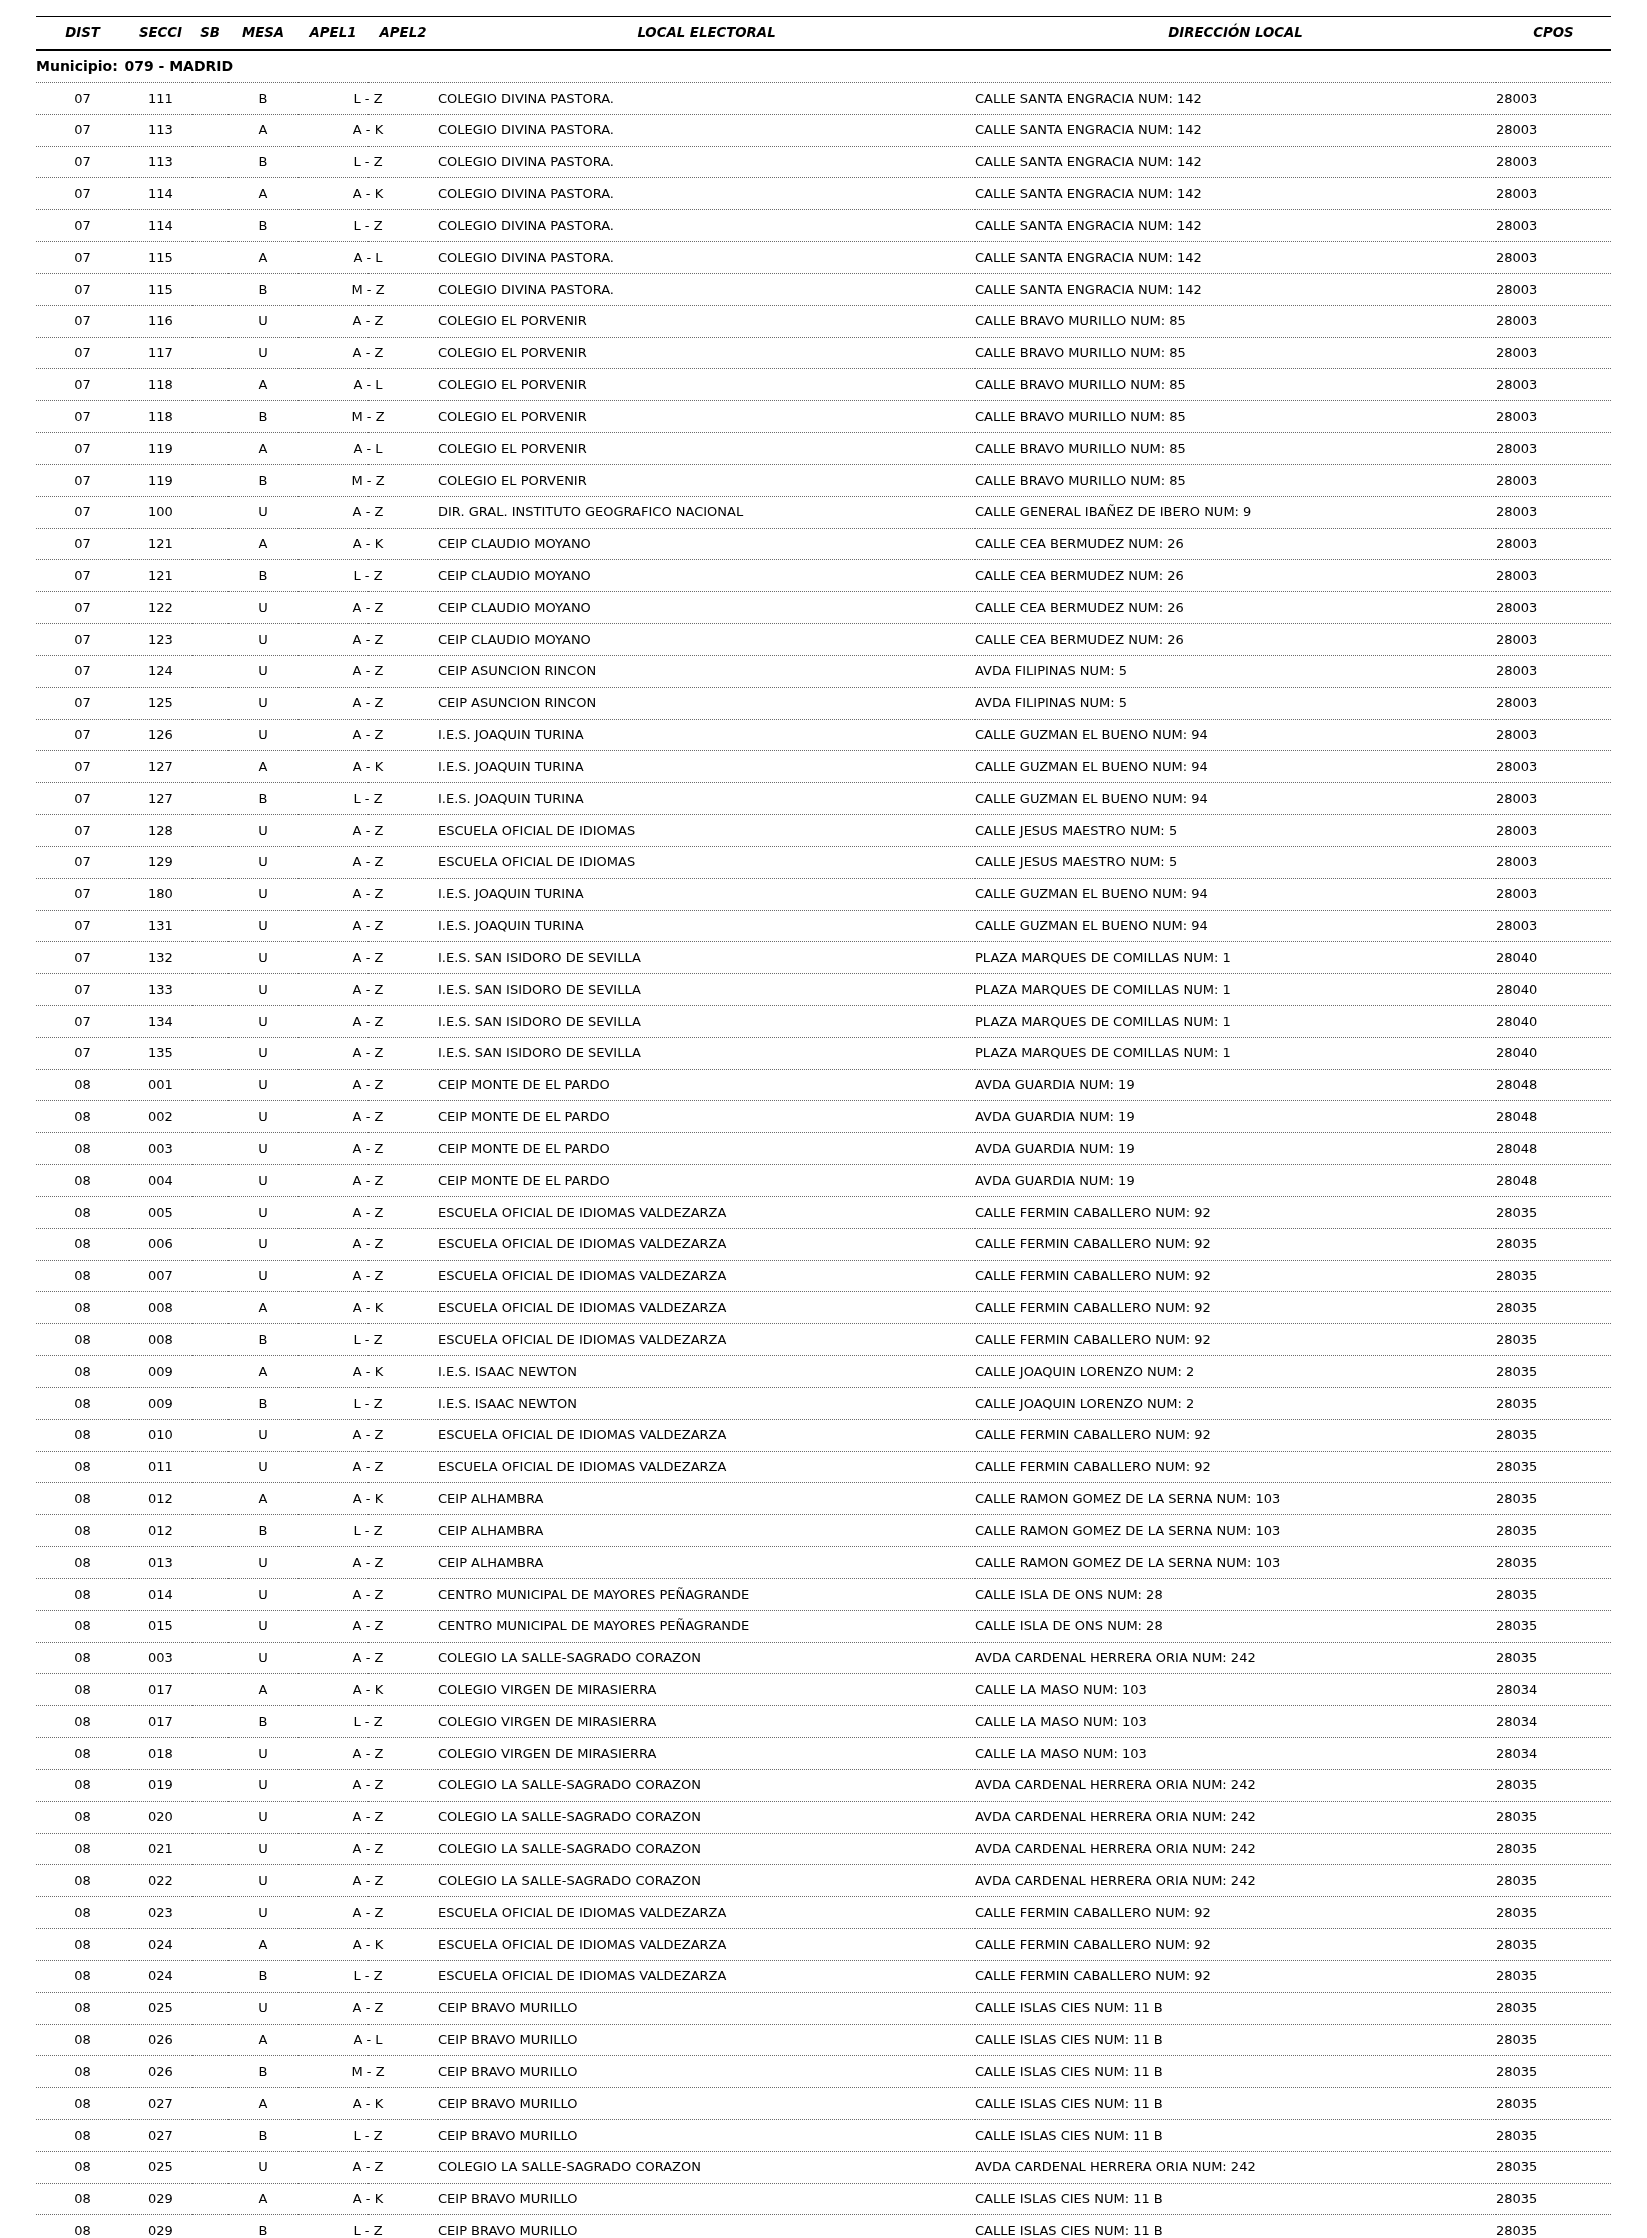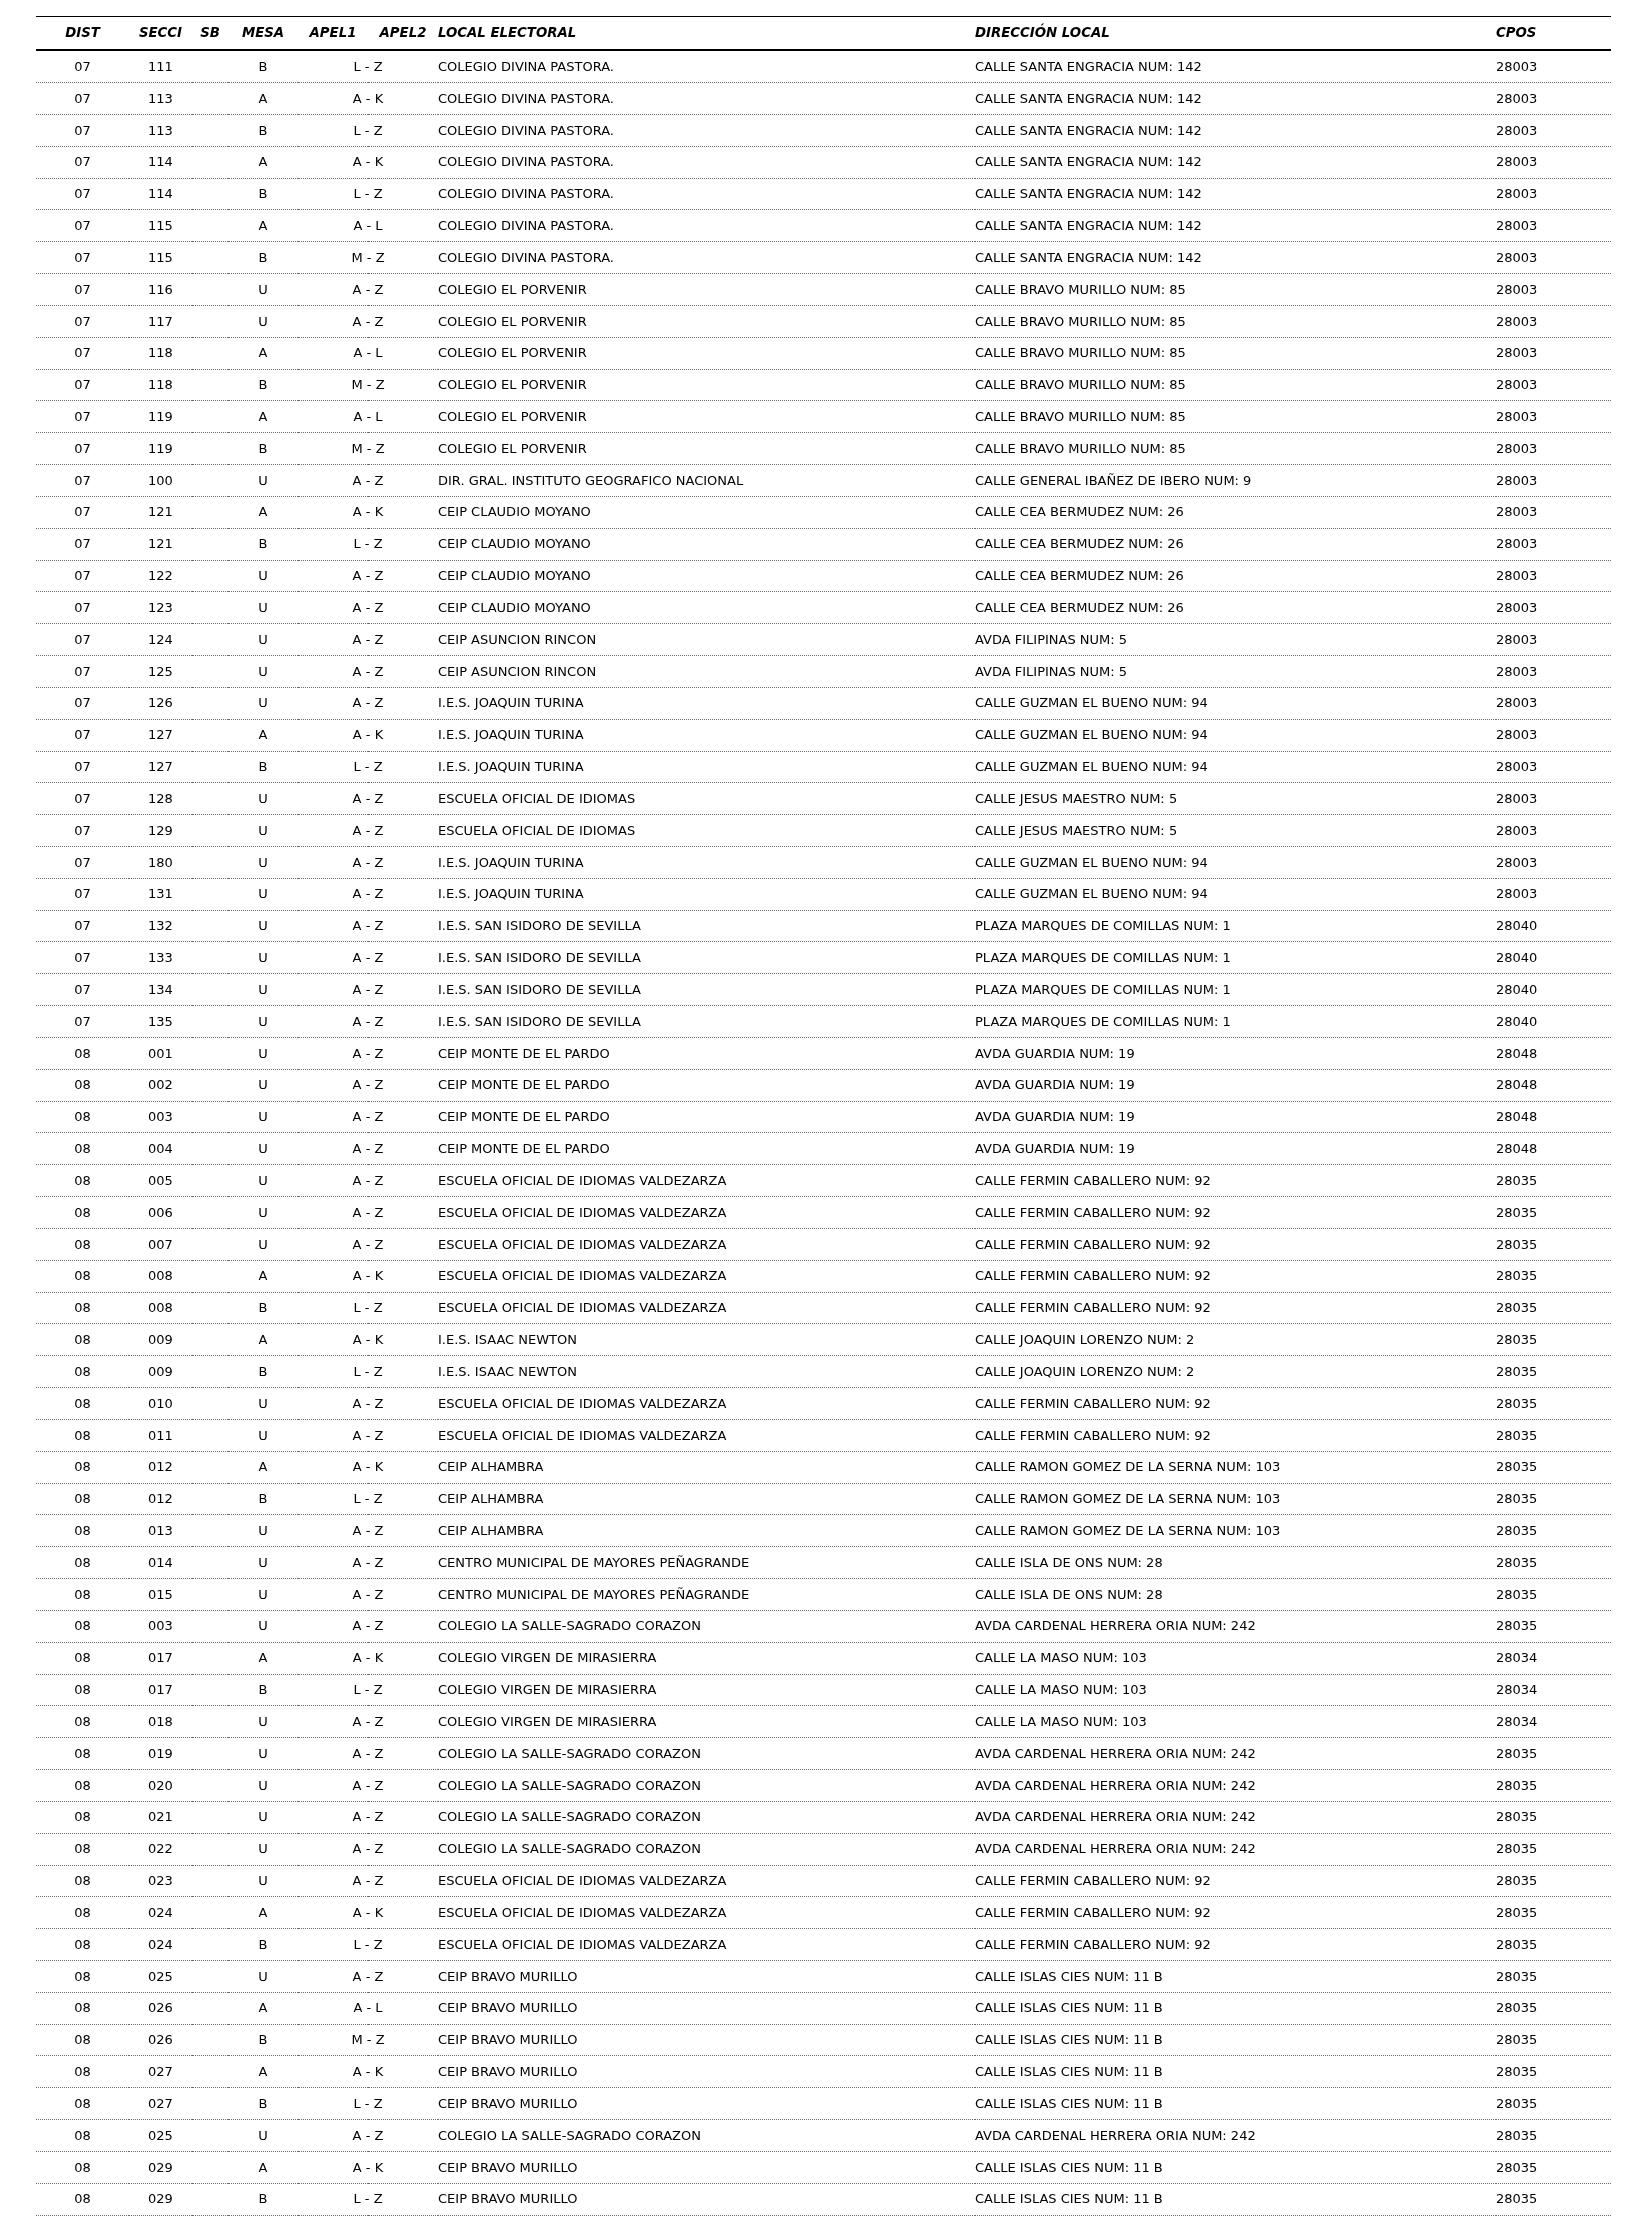--- a/index.html
+++ b/index.html
@@ -39,21 +39,21 @@
     border-bottom: 2px solid #000000;
     font-size: 13.3px;
     font-weight: bold;
     padding: 8px 0 9.3px 0;
     white-space: nowrap;
     overflow: hidden;
     font-style: italic;
   }
   th.col-dist, th.col-secci, th.col-sb, th.col-mesa,
   th.col-apel1, th.col-apel2 { text-align: center; }
-  th.col-local, th.col-direccion, th.col-cpos { text-align: left; }
+  th.col-local, th.col-direccion, th.col-cpos { text-align: center; }
 
   tbody td {
     font-size: 13px;
     line-height: 1.05;
     padding: 8.6px 0 8.6px 0;
     border-bottom: 1.3px dotted #6b6b6b;
     white-space: nowrap;
     overflow: hidden;
   }
   td.col-dist, td.col-secci, td.col-sb, td.col-mesa, td.col-apel { text-align: center; }
@@ -91,20 +91,23 @@
           <th class="col-sb">SB</th>
           <th class="col-mesa">MESA</th>
           <th class="col-apel1">APEL1</th>
           <th class="col-apel2">APEL2</th>
           <th class="col-local">LOCAL ELECTORAL</th>
           <th class="col-direccion">DIRECCIÓN LOCAL</th>
           <th class="col-cpos">CPOS</th>
         </tr>
     </thead>
     <tbody id="table-body">
+      <tr class="municipio-row">
+        <td colspan="9"><span class="m-label">Municipio:</span><span>079 - MADRID</span></td>
+      </tr>
     <tr>
           <td class="col-dist">07</td>
           <td class="col-secci">111</td>
           <td class="col-sb"></td>
           <td class="col-mesa">B</td>
           <td class="col-apel" colspan="2">L - Z</td>
           <td class="col-local">COLEGIO DIVINA PASTORA.</td>
           <td class="col-direccion">CALLE SANTA ENGRACIA NUM: 142</td>
           <td class="col-cpos">28003</td>
         </tr>

